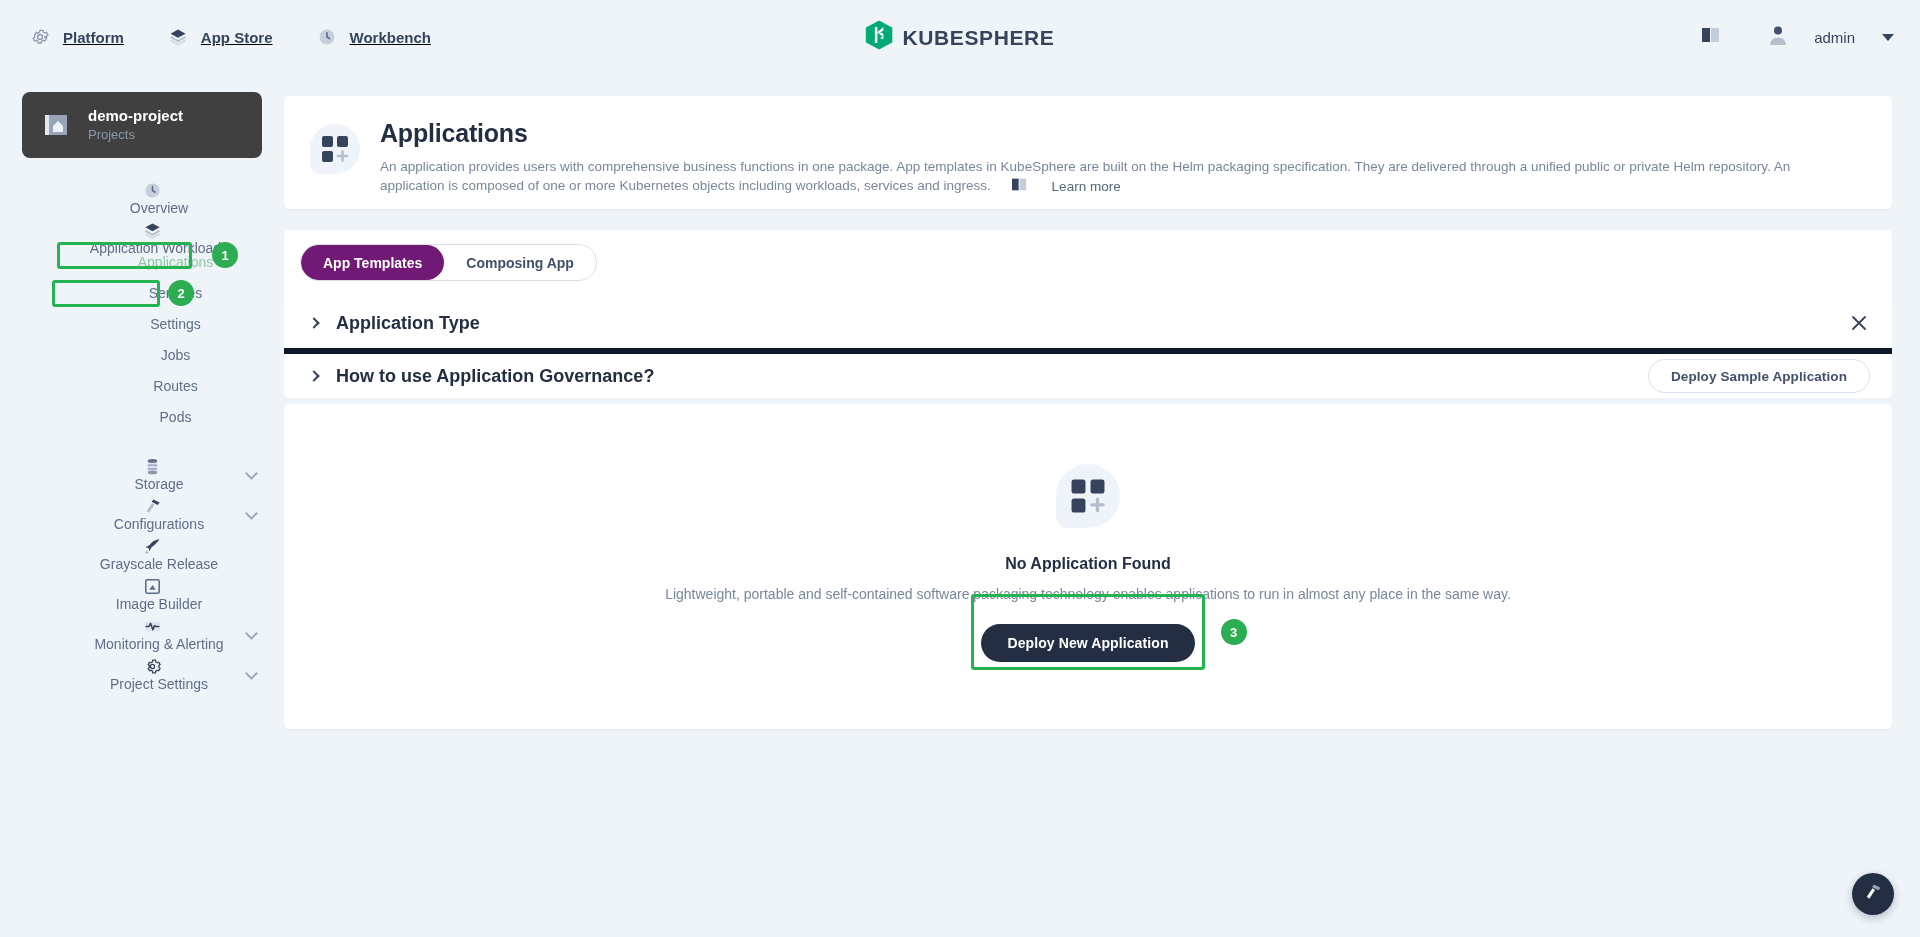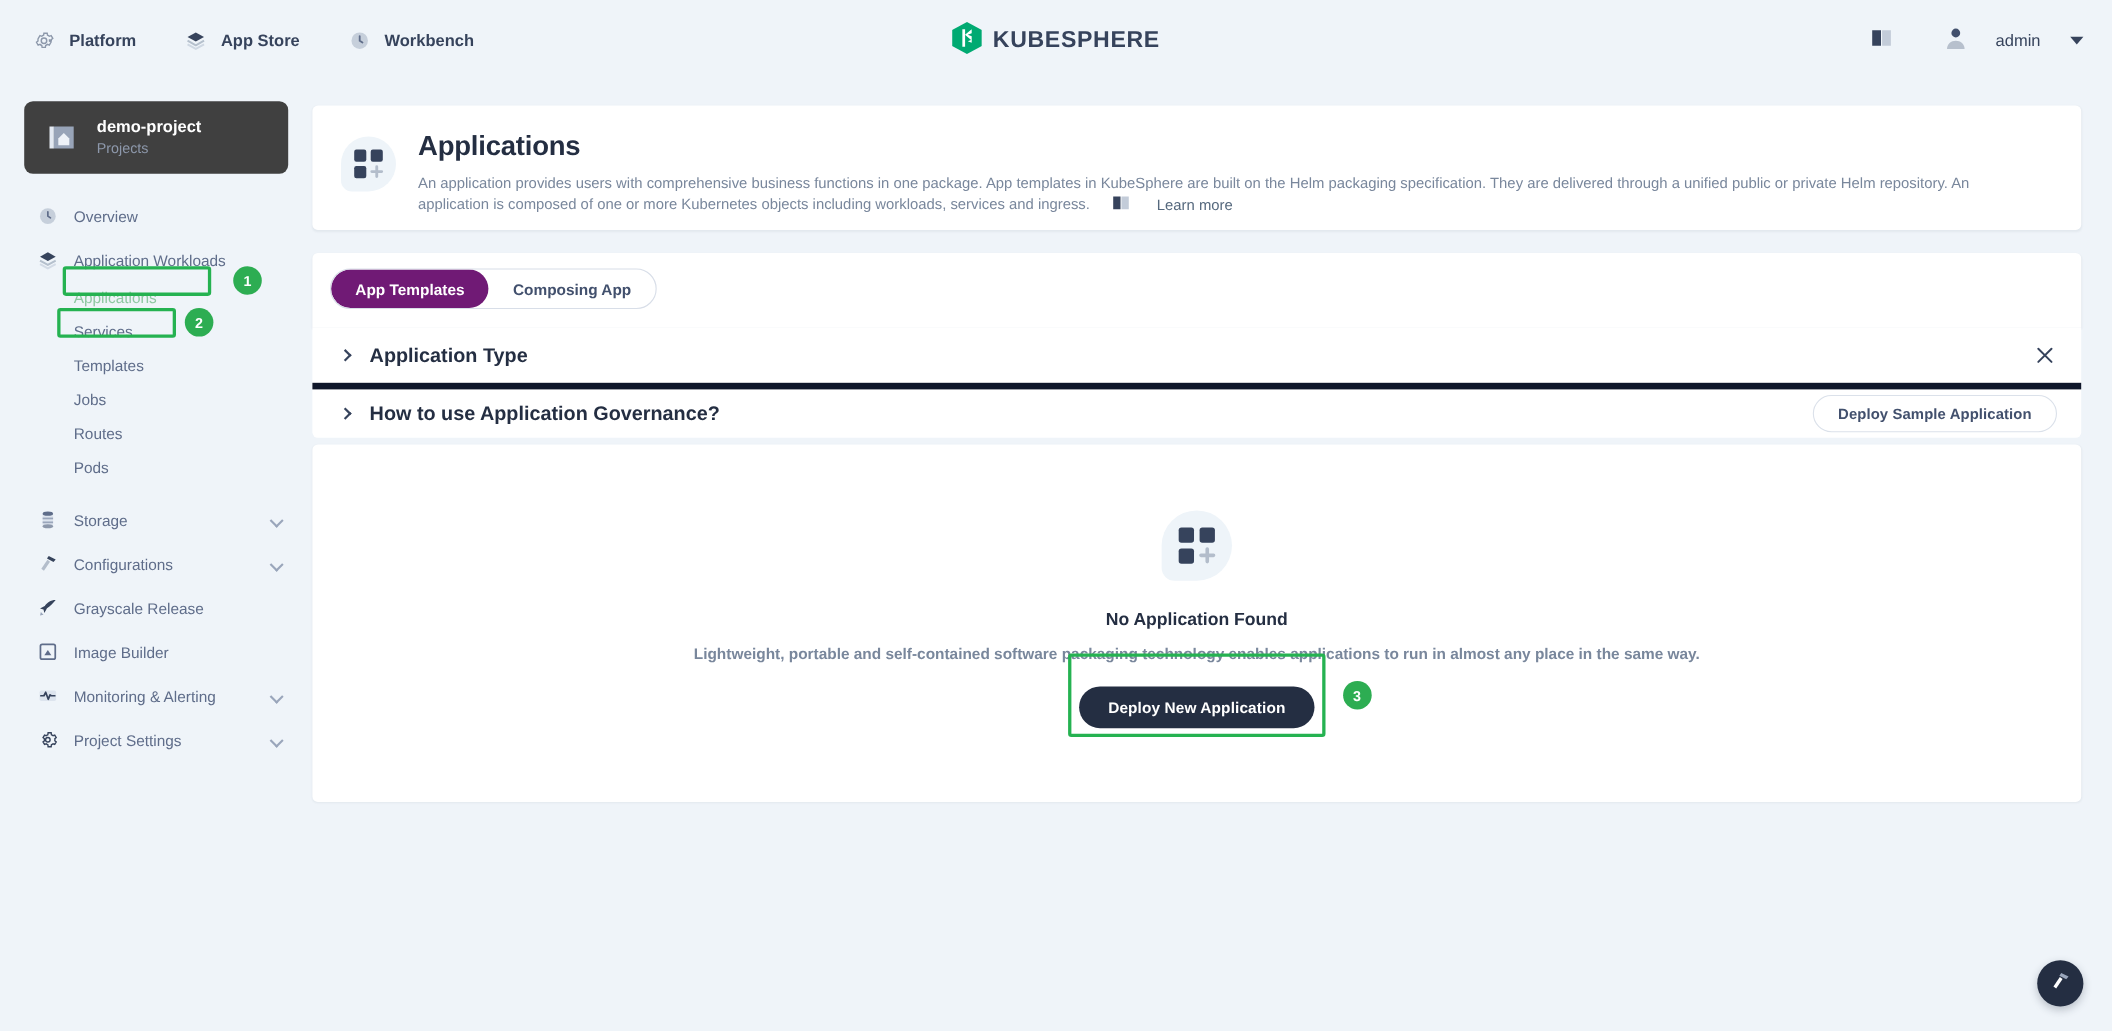--- a/index.html
+++ b/index.html
@@ -8,21 +8,21 @@
     font-family: "Liberation Sans", sans-serif;
     background: #eff4f9;
     overflow: hidden;
     -webkit-font-smoothing: antialiased;
   }
 
   
   .topnav {
     position: absolute; top: 0; left: 0; width: 1920px; height: 74px;
     background: #eff4f9;
-    display: flex; align-items: center;
+    display: flex; align-items: center; text-decoration: underline;
   }
   .topnav-left { display: flex; align-items: center; padding-left: 30px; gap: 44px; }
   .nav-item {
     display: flex; align-items: center; gap: 13px;
     font-size: 15px; font-weight: bold; color: #36435c;
     cursor: pointer;
   }
   .nav-ic { width: 20px; height: 20px; display:block; }
 
   .brand {
@@ -57,21 +57,21 @@
     cursor: pointer;
   }
   .proj-icon { width: 36px; height: 36px; }
   .proj-name { font-size: 15px; font-weight: bold; color: #fff; line-height: 1.35; }
   .proj-sub { font-size: 13px; color: #8d98ab; line-height: 1.35; }
 
   .navlist { margin-top: 14px; }
   .navrow {
     position: relative;
     height: 31px; display: flex; align-items: center;
-    padding-left: 34px; cursor: pointer;
+    padding-left: 34px; cursor: pointer; flex-direction: column;
   }
   .navrow .rowic { width: 19px; height: 19px; margin-right: 14px; flex: 0 0 19px; display:block; }
   .navrow .lbl { font-size: 14px; color: #5f6d8a; white-space: nowrap; }
   .navrow.group { margin-bottom: 2px; }
   .navrow.sub { padding-left: 67px; height: 31px; }
   .navrow.sub .lbl { font-size: 14px; }
   .navrow .chev {
     position: absolute; right: 28px; top: 50%; margin-top: -4px;
     width: 9px; height: 9px;
     border-right: 2px solid #9aa6bb; border-bottom: 2px solid #9aa6bb;
@@ -171,21 +171,21 @@
     position: absolute; left: 0; top: 330px; width: 1608px; height: 325px;
     display: flex; flex-direction: column; align-items: center;
     padding-top: 60px;
   }
   .empty-ic-wrap {
     width: 64px; height: 64px; border-radius: 50% 50% 50% 12px;
     background: #eef4f9;
     display: flex; align-items: center; justify-content: center;
   }
   .empty-title { margin-top: 27px; font-size: 16px; font-weight: bold; color: #242e42; }
-  .empty-desc { margin-top: 13px; font-size: 14px; color: #79879c; font-weight: bold; }
+  .empty-desc { margin-top: 13px; font-size: 14px; color: #79879c; }
   .deploy-btn {
     margin-top: 22px;
     height: 38px; padding: 0 26px; border-radius: 19px;
     background: #242e42; color: #fff; border: none;
     font-size: 14px; font-weight: bold;
     font-family: "Liberation Sans", sans-serif;
     cursor: pointer; letter-spacing: 0.1px;
   }
   .deploy-wrap { position: relative; display: flex; align-items: center; justify-content: center; }
 
@@ -313,21 +313,21 @@
     </div>
 
     <div class="navrow sub">
       <span class="lbl" style="color:#8ec8a2;">Applications</span>
     </div>
 
     <div class="navrow sub">
       <span class="lbl">Services</span>
     </div>
     <div class="navrow sub">
-      <span class="lbl">Templates</span>
+      <span class="lbl">Settings</span>
     </div>
     <div class="navrow sub">
       <span class="lbl">Jobs</span>
     </div>
     <div class="navrow sub">
       <span class="lbl">Routes</span>
     </div>
     <div class="navrow sub">
       <span class="lbl">Pods</span>
     </div>

